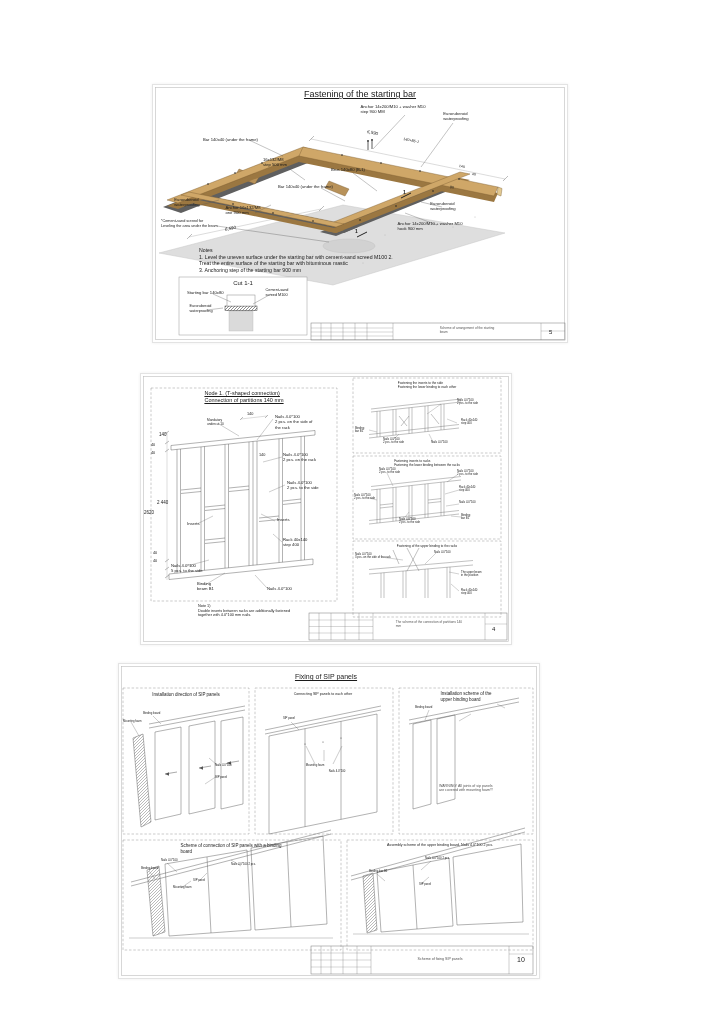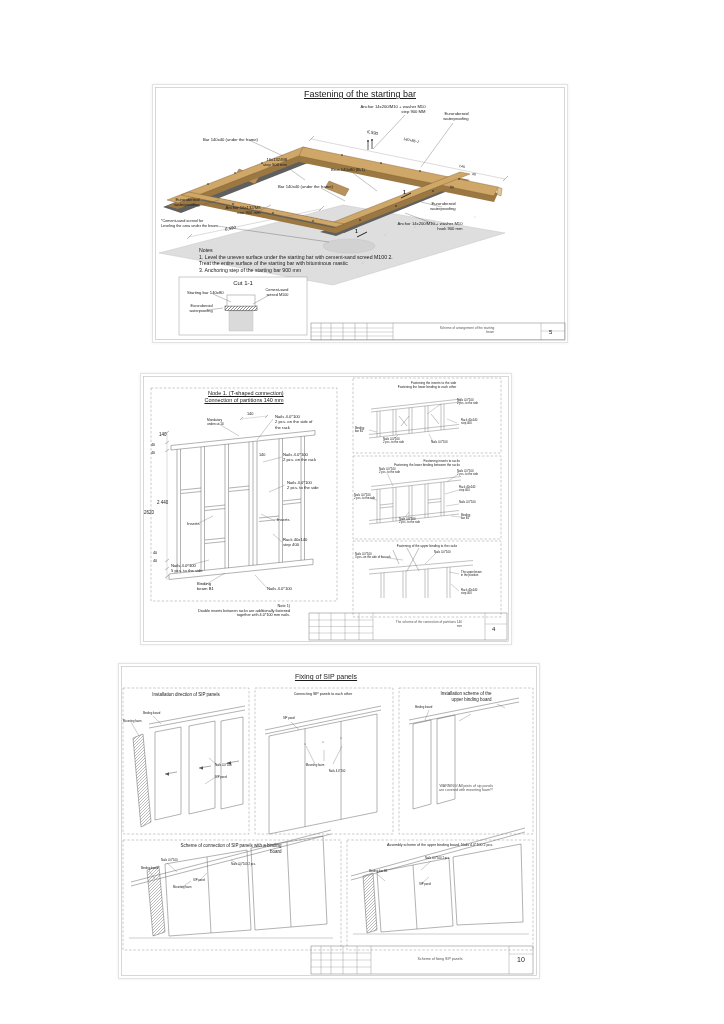--- a/index.html
+++ b/index.html
@@ -1,21 +1,21 @@
 <!DOCTYPE html>
 <html><head>
 <meta charset="utf-8">
 <style>
   html,body{margin:0;padding:0;background:#ffffff;}
   #stage{position:relative;width:724px;height:1024px;background:#ffffff;overflow:hidden;
          font-family:"Liberation Sans", sans-serif;color:#1b1b1b;}
   .sheet{position:absolute;background:#fff;border:1px solid #e3e3e3;box-shadow:0 0 3px rgba(0,0,0,0.07);}
   .sheet svg{position:absolute;left:0;top:0;}
   .lb{position:absolute;font-size:4.2px;line-height:1.25;white-space:pre;color:#1b1b1b;}
-  .c{transform:translateX(-50%);text-align:right;}
+  .c{transform:translateX(-50%);text-align:left;}
   .r11{transform:rotate(11deg);transform-origin:left center;}
   .rm12{transform:rotate(-12deg);transform-origin:left center;}
   .it{font-style:italic;}
   .u{text-decoration:underline;}
   .g{color:#555;}
   .t28{font-size:2.8px;}.t32{font-size:3.2px;}.t35{font-size:3.5px;}.t36{font-size:3.6px;}
   .t38{font-size:3.8px;}.t45{font-size:4.5px;}.t5{font-size:5px;}.t52{font-size:5.2px;}
   .t55{font-size:5.5px;}.t6{font-size:6px;}.t7{font-size:7px;}.t9{font-size:9px;}
   .b{font-weight:bold;}
 </style>

